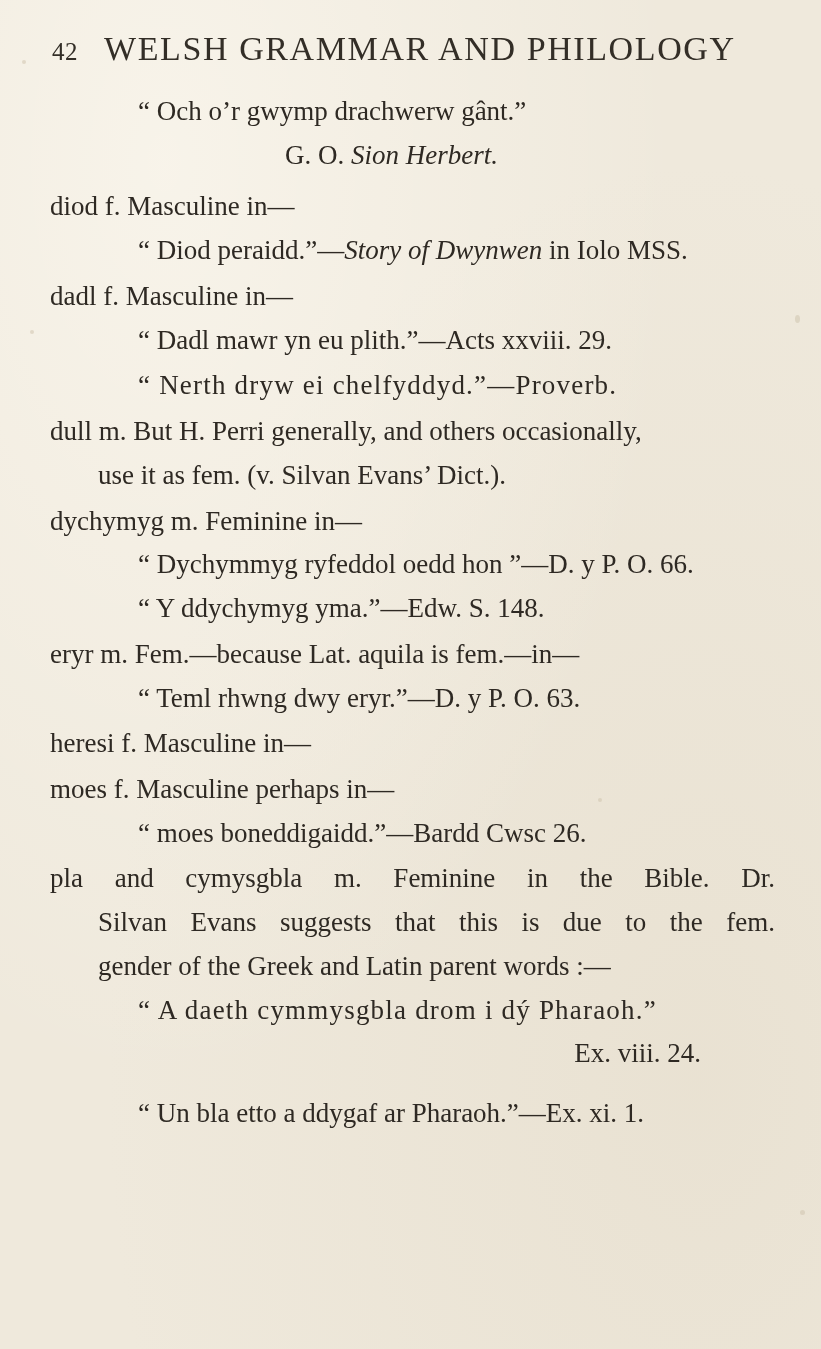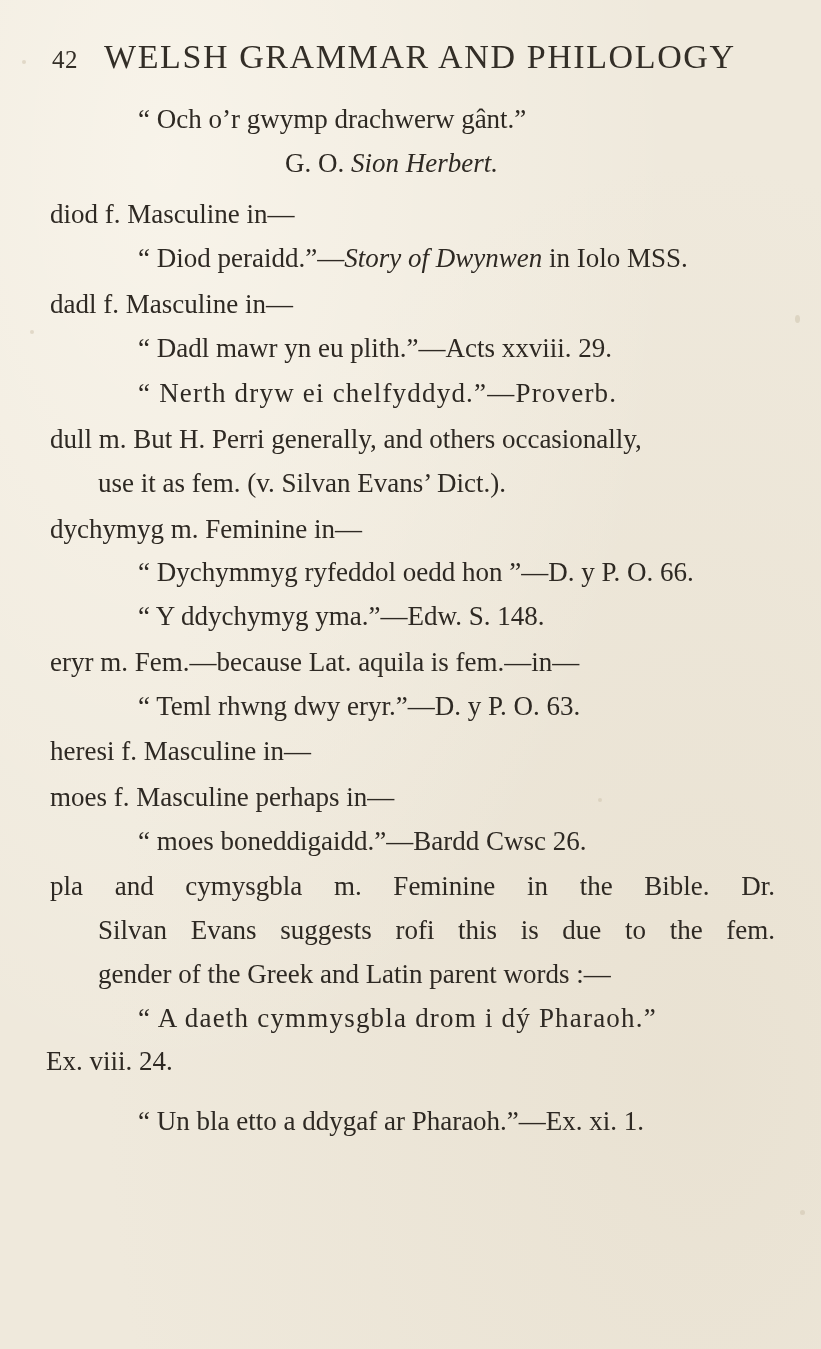--- a/index.html
+++ b/index.html
@@ -13,21 +13,21 @@
     font-family: "Liberation Serif", serif;
     color: #2a2520;
     overflow: hidden;
     position: relative;
   }
   .page {
     position: relative;
     width: 821px;
     height: 1349px;
     box-sizing: border-box;
-    padding: 38px 46px 20px 46px;
+    padding: 30px 46px 20px 46px;
     background:
       radial-gradient(ellipse at 20% 12%, rgba(255,252,245,0.55) 0%, rgba(255,252,245,0) 55%),
       radial-gradient(ellipse at 85% 80%, rgba(222,212,192,0.35) 0%, rgba(222,212,192,0) 60%),
       #efe9dc;
     font-family: Liberation Serif, serif;
   }
   .header {
     display: flex;
     align-items: baseline;
     gap: 26px;
@@ -61,21 +61,21 @@
     padding-left: 52px;
   }
   .quote {
     padding-left: 92px;
   }
   .right {
     text-align: center;
     padding-right: 38px;
   }
   .right2 {
-    text-align: left;
+    text-align: right;
     padding-right: 74px;
   }
   .italic {
     font-style: italic;
   }
   .justify {
     text-align: justify;
     text-align-last: justify;
   }
   .spaced {
@@ -157,21 +157,21 @@
     </div>
 
 
     <div class="entry">
       <div class="lemma-line">moes f.   Masculine perhaps in—</div>
       <div class="quote">“ moes boneddigaidd.”—Bardd Cwsc 26.</div>
     </div>
 
     <div class="entry">
       <div class="lemma-line justify">pla and cymysgbla m.    Feminine in the Bible.   Dr.</div>
-      <div class="cont justify">Silvan Evans suggests rofi this is due to the fem.</div>
+      <div class="cont justify">Silvan Evans suggests that this is due to the fem.</div>
       <div class="cont">gender of the Greek and Latin parent words :—</div>
       <div class="quote spaced">“ A daeth cymmysgbla drom i dý Pharaoh.”</div>
       <div class="right2">Ex. viii. 24.</div>
       <div class="gap-md"></div>
       <div class="quote">“ Un bla etto a ddygaf ar Pharaoh.”—Ex. xi. 1.</div>
     </div>
 
   </div>
 </div>
 

